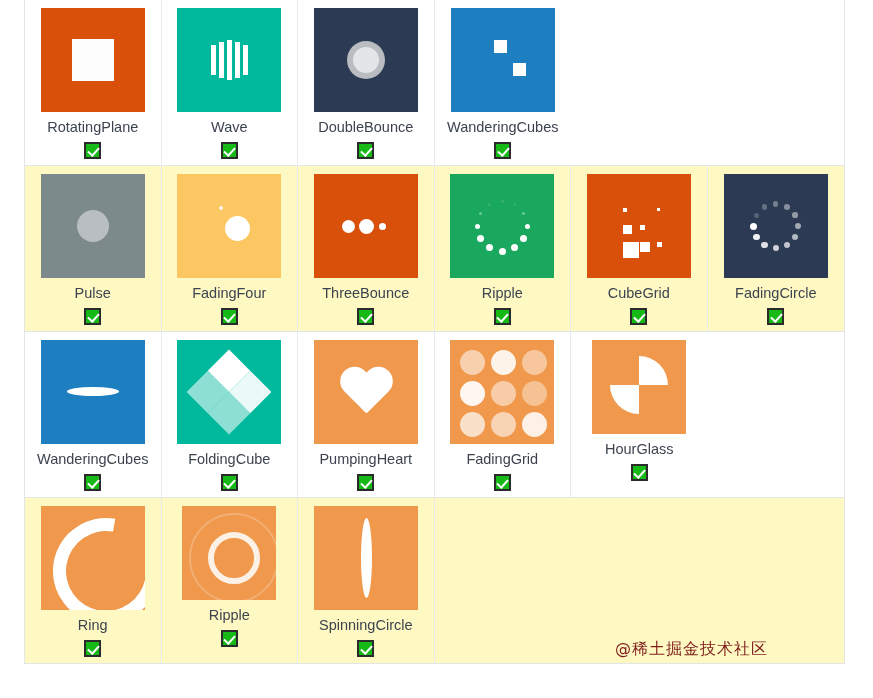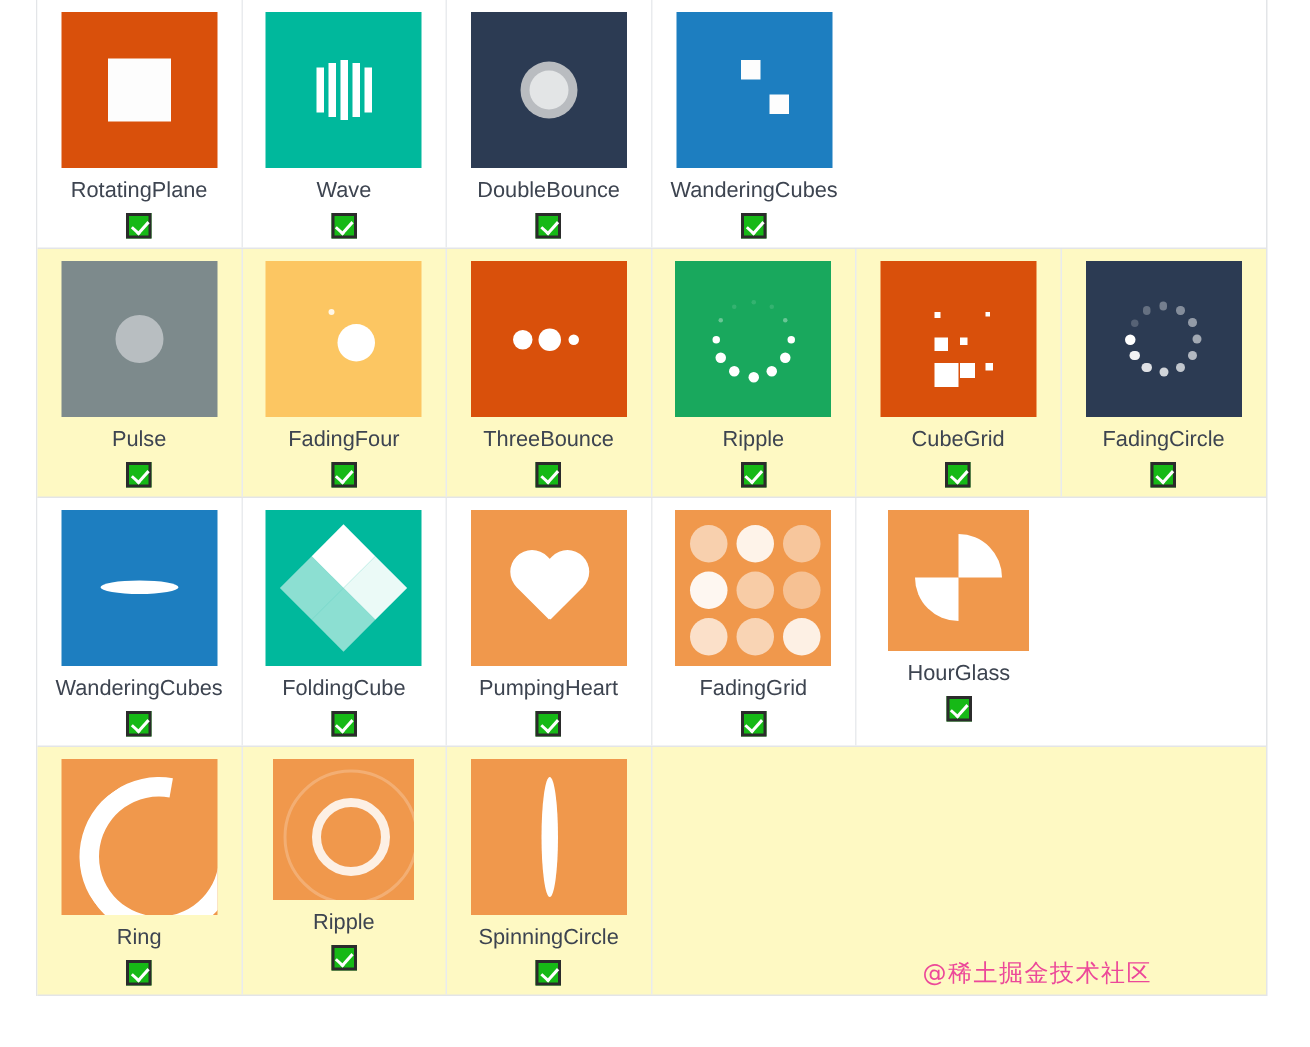--- a/index.html
+++ b/index.html
@@ -197,21 +197,21 @@
   
   .sc { position: absolute; left: 47px; top: 12px; width: 11px; height: 80px;
         background: #ffffff; border-radius: 50%/50%; }
 
   
   #watermark {
     position: absolute;
     right: 18px;
     bottom: 38px;
     font-size: 16px;
-    color: #ec4899;
+    color: #7f1d1d;
     letter-spacing: 1px;
     font-family: "DejaVu Sans", sans-serif;
     user-select: none;
     white-space: nowrap;
   }
 </style>
 </head>
 <body>
 
 <div id="root">

